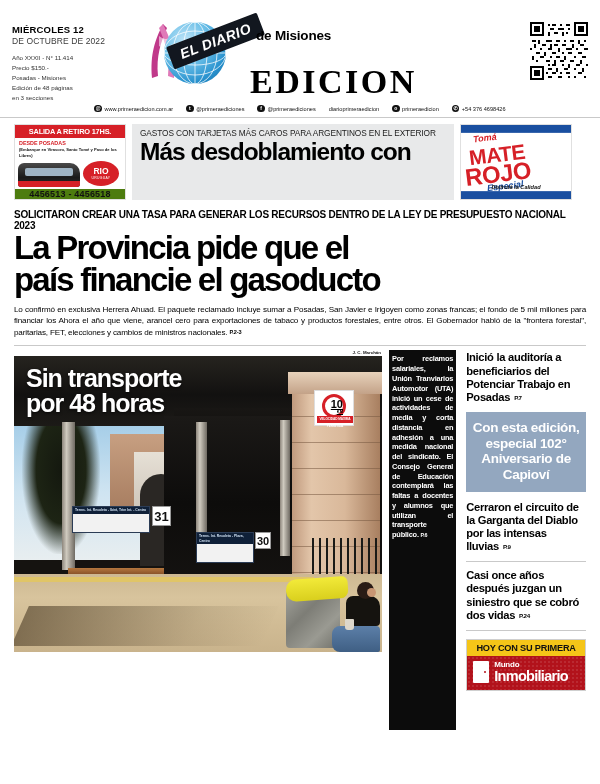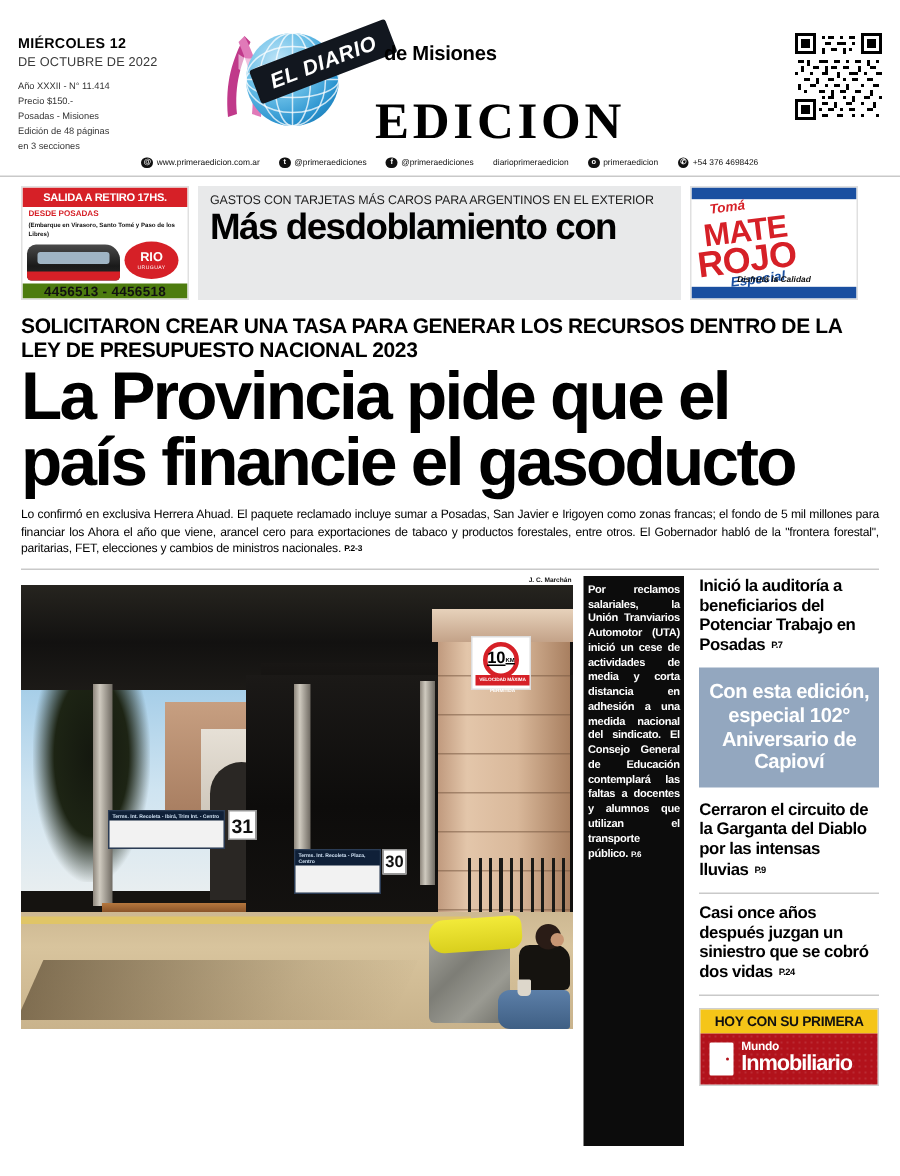--- a/index.html
+++ b/index.html
@@ -81,22 +81,22 @@
 
   .ad-mate { width: 112px; border: 1px solid #e0e0e0; position: relative; overflow:hidden;
              background: linear-gradient(180deg,#1a4fa0 0%, #1a4fa0 10%, #ffffff 11%, #ffffff 89%, #1a4fa0 90%, #1a4fa0 100%); }
   .mate-toma { position:absolute; left: 12px; top: 8px; color: #d62027; font-size: 9px; font-style: italic; font-weight: bold; transform: rotate(-7deg);}
   .mate-m { position:absolute; left: 8px; top: 18px; color: #d62027; font-size: 21px; font-weight: bold; transform: rotate(-7deg); letter-spacing: -.5px;}
   .mate-r { position:absolute; left: 4px; top: 35px; color: #d62027; font-size: 24px; font-weight: bold; transform: rotate(-7deg); letter-spacing: -.5px;}
   .mate-esp { position:absolute; left: 26px; top: 56px; color: #1a4fa0; font-size: 9px; font-style: italic; font-weight: bold; transform: rotate(-7deg);}
   .mate-foot { position:absolute; left:0; bottom: 9px; width:100%; text-align:center; color:#111; font-size: 5.6px; font-weight: bold; font-style: italic;}
 
   
-  .lead-kicker { padding: 9px 14px 0 14px; font-size: 14px; font-weight: bold; letter-spacing: -.25px; }
-  .lead-head { padding: 1px 32px 0 14px; font-size: 45px; font-weight: bold; line-height: .97; letter-spacing: -1.8px; }
+  .lead-kicker { padding: 9px 14px 0 14px; font-size: 10px; font-weight: bold; letter-spacing: -.25px; }
+  .lead-head { padding: 1px 32px 0 14px; font-size: 33px; font-weight: bold; line-height: .97; letter-spacing: -1.8px; }
   .lead-body { padding: 8px 14px 0 14px; font-size: 8.1px; line-height: 1.42; text-align: justify; letter-spacing: -.15px; }
   .lead-body .pg { font-size: 5.6px; font-weight: bold; vertical-align: 1px; }
   .rule { height: 1px; background: #c9c9c9; margin: 7px 14px 0 14px; }
 
   
   .lower { display: flex; padding: 0 14px; margin-top: 4px; gap: 7px; height: 380px; }
   .photo-col { width: 368px; position: relative; }
   .photo-credit { font-size: 4.4px; font-weight: bold; text-align: right; padding-right: 1px; padding-bottom: 1px; color:#111;}
 
   .photo { position: relative; width: 368px; height: 296px; overflow: hidden; background: #151310; }
@@ -120,21 +120,21 @@
   .ph-col.c1 { left: 48px; top: 66px; width: 13px; height: 148px; }
   .ph-col.c2 { left: 182px; top: 66px; width: 11px; height: 140px; }
   .ph-col.c3 { left: 266px; top: 64px; width: 10px; height: 136px; }
   .ph-pillar { position:absolute; left: 278px; top: 16px; width: 88px; height: 252px;
                background: linear-gradient(90deg,#c09a7e 0%, #e3c6aa 22%, #d9b89a 60%, #a87f60 100%); }
   .ph-pillar .cap { position:absolute; left:-4px; top:0; width: 96px; height: 22px;
                     background: linear-gradient(180deg,#e7d2bb 0%, #c3a288 100%); }
   .ph-pillar .seam { position:absolute; left:0; width: 88px; height: 1px; background: rgba(120,90,65,.55); }
   .ph-sign10 { position:absolute; left: 300px; top: 34px; width: 40px; height: 36px; background: #fff; border: 1px solid #ddd; }
   .ph-sign10 .ring { margin: 3px auto 0 auto; width: 24px; height: 24px; border-radius: 50%; border: 3px solid #d62027;
-                     display:flex; flex-direction:row; align-items:center; justify-content:center;text-decoration:underline; }
+                     display:flex; flex-direction:column; align-items:flex-end; justify-content:center;text-decoration:underline; }
   .ph-sign10 .n { font-size: 11px; font-weight: bold; line-height: 1; }
   .ph-sign10 .k { font-size: 4px; font-weight: bold; line-height: 1; }
   .ph-sign10 .red { position:absolute; left: 2px; bottom: 2px; width: 36px; height: 7px; background: #d62027; color: #fff;
                     font-size: 3.2px; text-align:center; font-weight: bold; line-height: 7px; letter-spacing:-.1px;}
   .ph-board { position:absolute; background: #0f2038; border: 1px solid #2b3c55; }
   .ph-board .hdr { background:#0f2038; color:#cfe0f2; font-size: 3.4px; font-weight: bold; padding: 1px 2px; line-height: 1.25;}
   .ph-board .body { background:#f2f2f2; height: 18px; }
   .ph-num { position:absolute; background:#fff; border:1px solid #999; color:#111; font-weight:bold; text-align:center; }
   .ph-bench { position:absolute; height: 6px; background: linear-gradient(180deg,#b5773e 0%, #8a5429 100%); }
   .ph-bench .legs { position:absolute; left: 6px; bottom:-14px; width: 3px; height: 14px; background:#2a2723; }
@@ -457,20 +457,24 @@
         <div class="ph-bag"></div>
         <div class="ph-jacket"></div>
         <div class="ph-person">
           <div class="legs"></div>
           <div class="torso"></div>
           <div class="head"></div>
           <div class="face"></div>
           <div class="cup"></div>
         </div>
 
+        <div class="ph-title">
+          <div>Sin transporte</div>
+          <div>por 48 horas</div>
+        </div>
       </div>
     </div>
 
     <div class="narrow-col">
       <div class="txt">
         <span>Por reclamos salariales, la Unión Tranviarios Automotor (UTA) inició un cese de actividades de media y corta distancia en adhesión a una medida nacional del sindicato. El Consejo General de Educación contemplará las faltas a docentes y alumnos que utilizan el transporte público.</span>
         <span class="pg">P.6</span>
       </div>
     </div>
 

